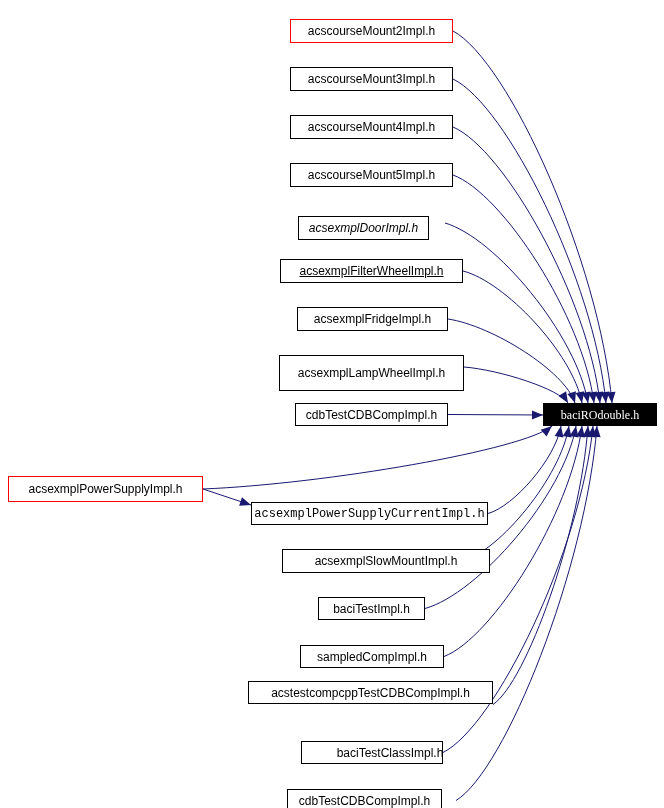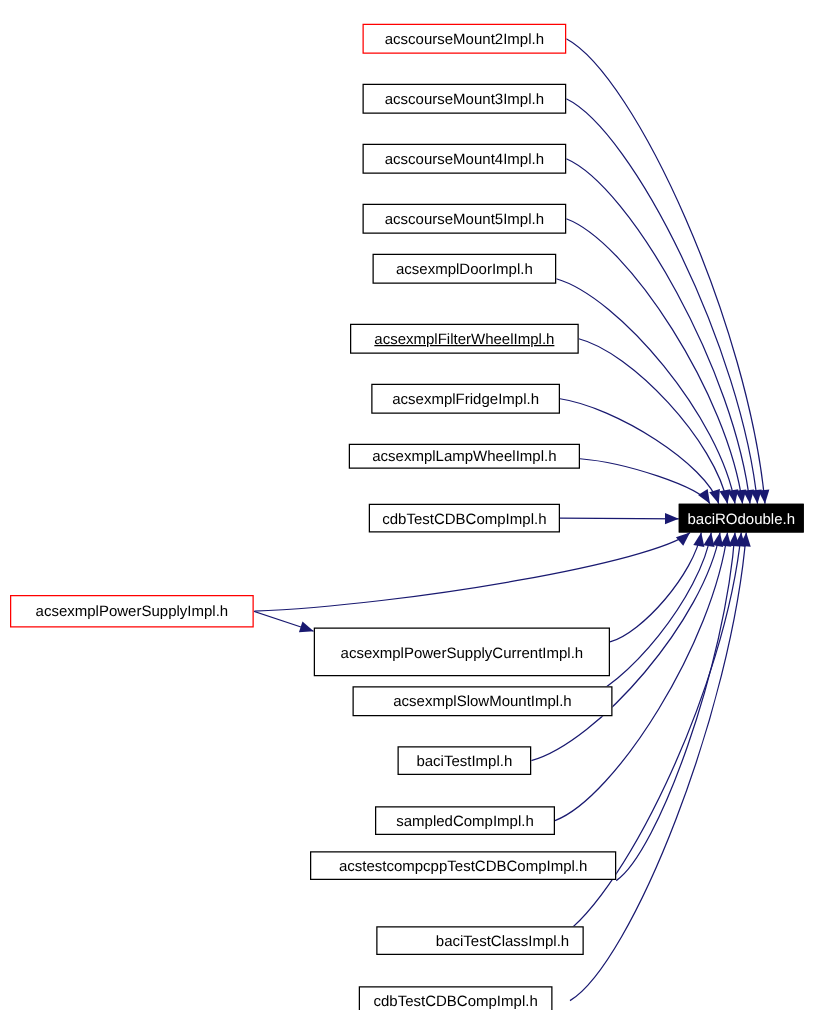--- a/index.html
+++ b/index.html
@@ -85,28 +85,28 @@
       <path d="M443,741.5 C495.5,715.38 581,539.07 593,415" fill="none" stroke="#191970" stroke-width="1"></path>
       <polygon points="593,415 596.4201246209886,426.3821240362644 587.4619276175181,425.51569086110806" fill="#191970"></polygon>
       <path d="M456,789.5 C505.35,759.54 585.72,557.31 597,415" fill="none" stroke="#191970" stroke-width="1"></path>
       <polygon points="597,415 600.6167568884207,426.3211779250244 591.6448965800423,425.610036162123" fill="#191970"></polygon>
     </svg>
   <div id="node-layer">
       <div class="node red" style="left: 290px; top: 8px; width: 163px; height: 24px;">acscourseMount2Impl.h</div>
       <div class="node" style="left: 290px; top: 56px; width: 163px; height: 24px;">acscourseMount3Impl.h</div>
       <div class="node" style="left: 290px; top: 104px; width: 163px; height: 24px;">acscourseMount4Impl.h</div>
       <div class="node" style="left: 290px; top: 152px; width: 163px; height: 24px;">acscourseMount5Impl.h</div>
-      <div class="node" style="left: 298px; top: 192px; width: 147px; height: 24px;">acsexmplDoorImpl.h</div>
+      <div class="node" style="left: 298px; top: 205px; width: 131px; height: 24px; font-style: italic;">acsexmplDoorImpl.h</div>
       <div class="node" style="left: 280px; top: 248px; width: 183px; height: 24px; text-decoration: underline;">acsexmplFilterWheelImpl.h</div>
       <div class="node" style="left: 297px; top: 296px; width: 151px; height: 24px;">acsexmplFridgeImpl.h</div>
-      <div class="node" style="left: 279px; top: 344px; width: 185px; height: 20px;">acsexmplLampWheelImpl.h</div>
+      <div class="node" style="left: 279px; top: 344px; width: 185px; height: 36px;">acsexmplLampWheelImpl.h</div>
       <div class="node" style="left: 295px; top: 392px; width: 153px; height: 23px;">cdbTestCDBCompImpl.h</div>
       <div class="node red" style="left: 8px; top: 465px; width: 195px; height: 26px;">acsexmplPowerSupplyImpl.h</div>
-      <div class="node" style="left: 251px; top: 491px; width: 237px; height: 39px;">acsexmplPowerSupplyCurrentImpl.h</div>
+      <div class="node" style="left: 251px; top: 491px; width: 237px; height: 23px; font-family: Liberation Mono, monospace;">acsexmplPowerSupplyCurrentImpl.h</div>
       <div class="node" style="left: 282px; top: 538px; width: 208px; height: 24px;">acsexmplSlowMountImpl.h</div>
       <div class="node" style="left: 318px; top: 586px; width: 107px; height: 23px;">baciTestImpl.h</div>
       <div class="node" style="left: 300px; top: 634px; width: 144px; height: 23px;">sampledCompImpl.h</div>
       <div class="node" style="left: 248px; top: 670px; width: 245px; height: 23px;">acstestcompcppTestCDBCompImpl.h</div>
-      <div class="node" style="left: 301px; top: 730px; width: 166px; height: 23px; padding-left: 36px;">baciTestClassImpl.h</div>
+      <div class="node" style="left: 301px; top: 730px; width: 142px; height: 23px; padding-left: 36px;">baciTestClassImpl.h</div>
       <div class="node" style="left: 287px; top: 778px; width: 155px; height: 23px;">cdbTestCDBCompImpl.h</div>
-      <div class="node target" style="left: 543px; top: 392px; width: 100px; height: 23px;">baciROdouble.h</div>
+      <div class="node target" style="left: 543px; top: 392px; width: 114px; height: 23px; font-family: Liberation Serif, serif;">baciROdouble.h</div>
     </div>
 </div>
 
 </body></html>

